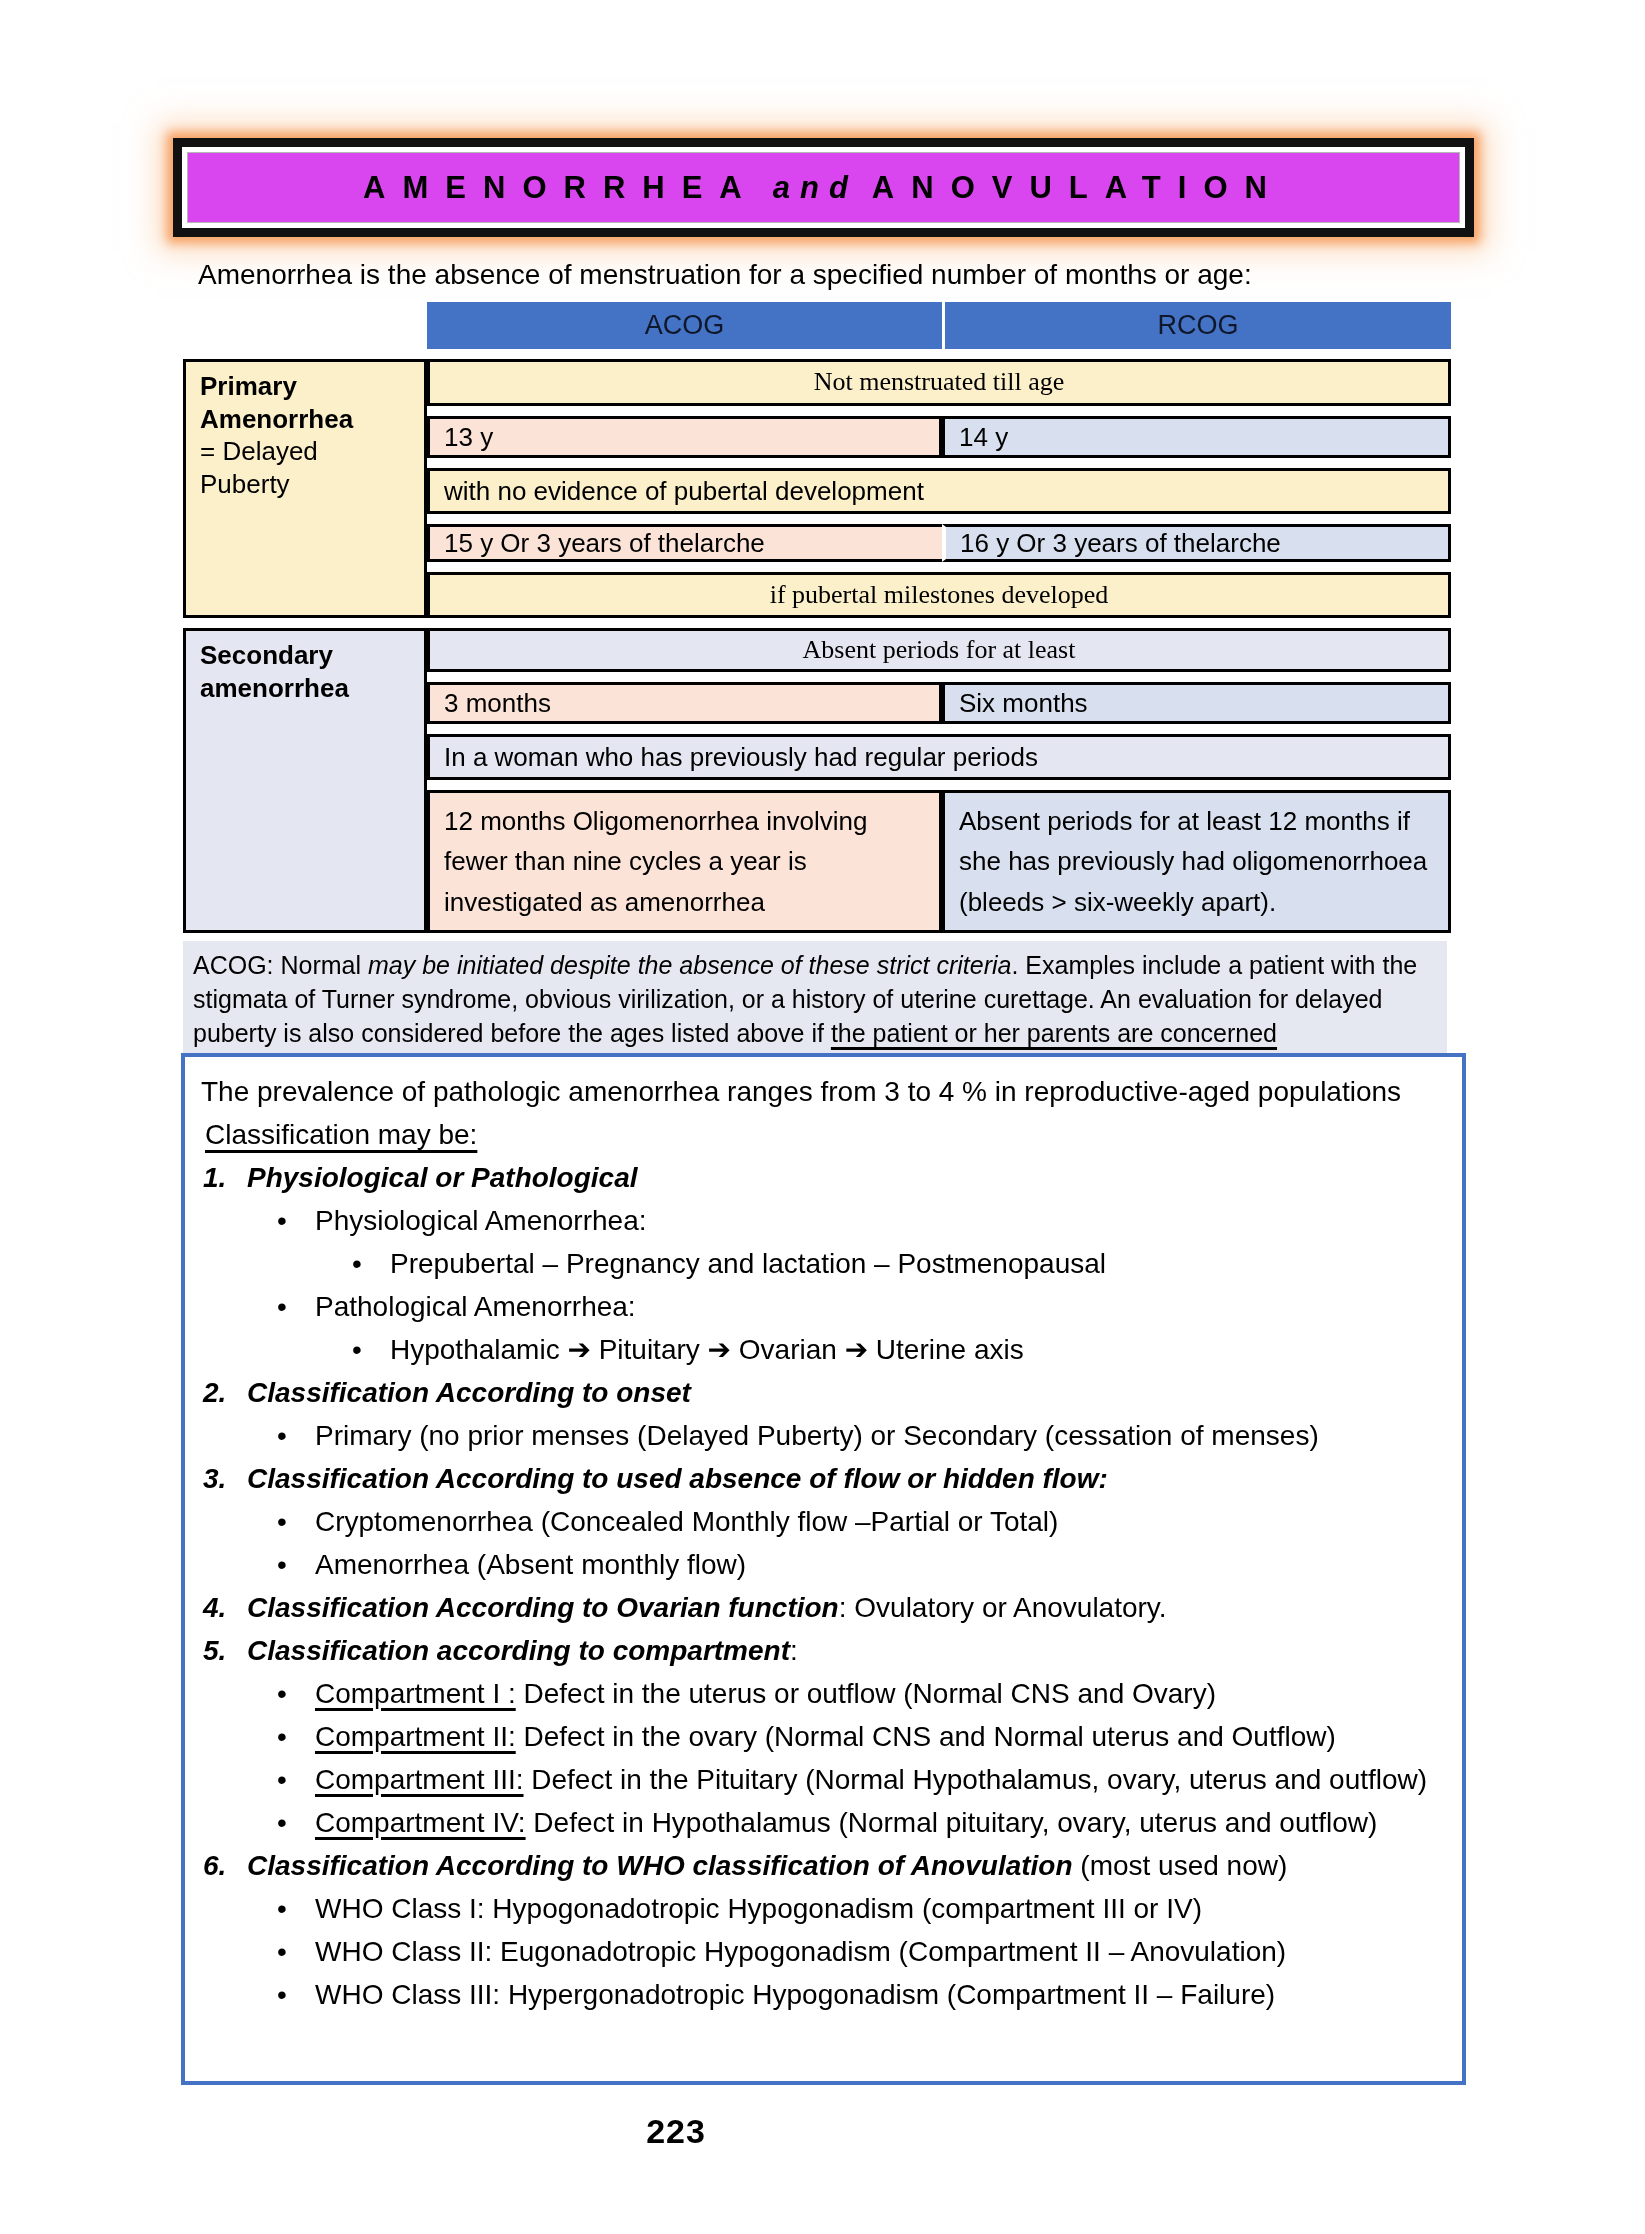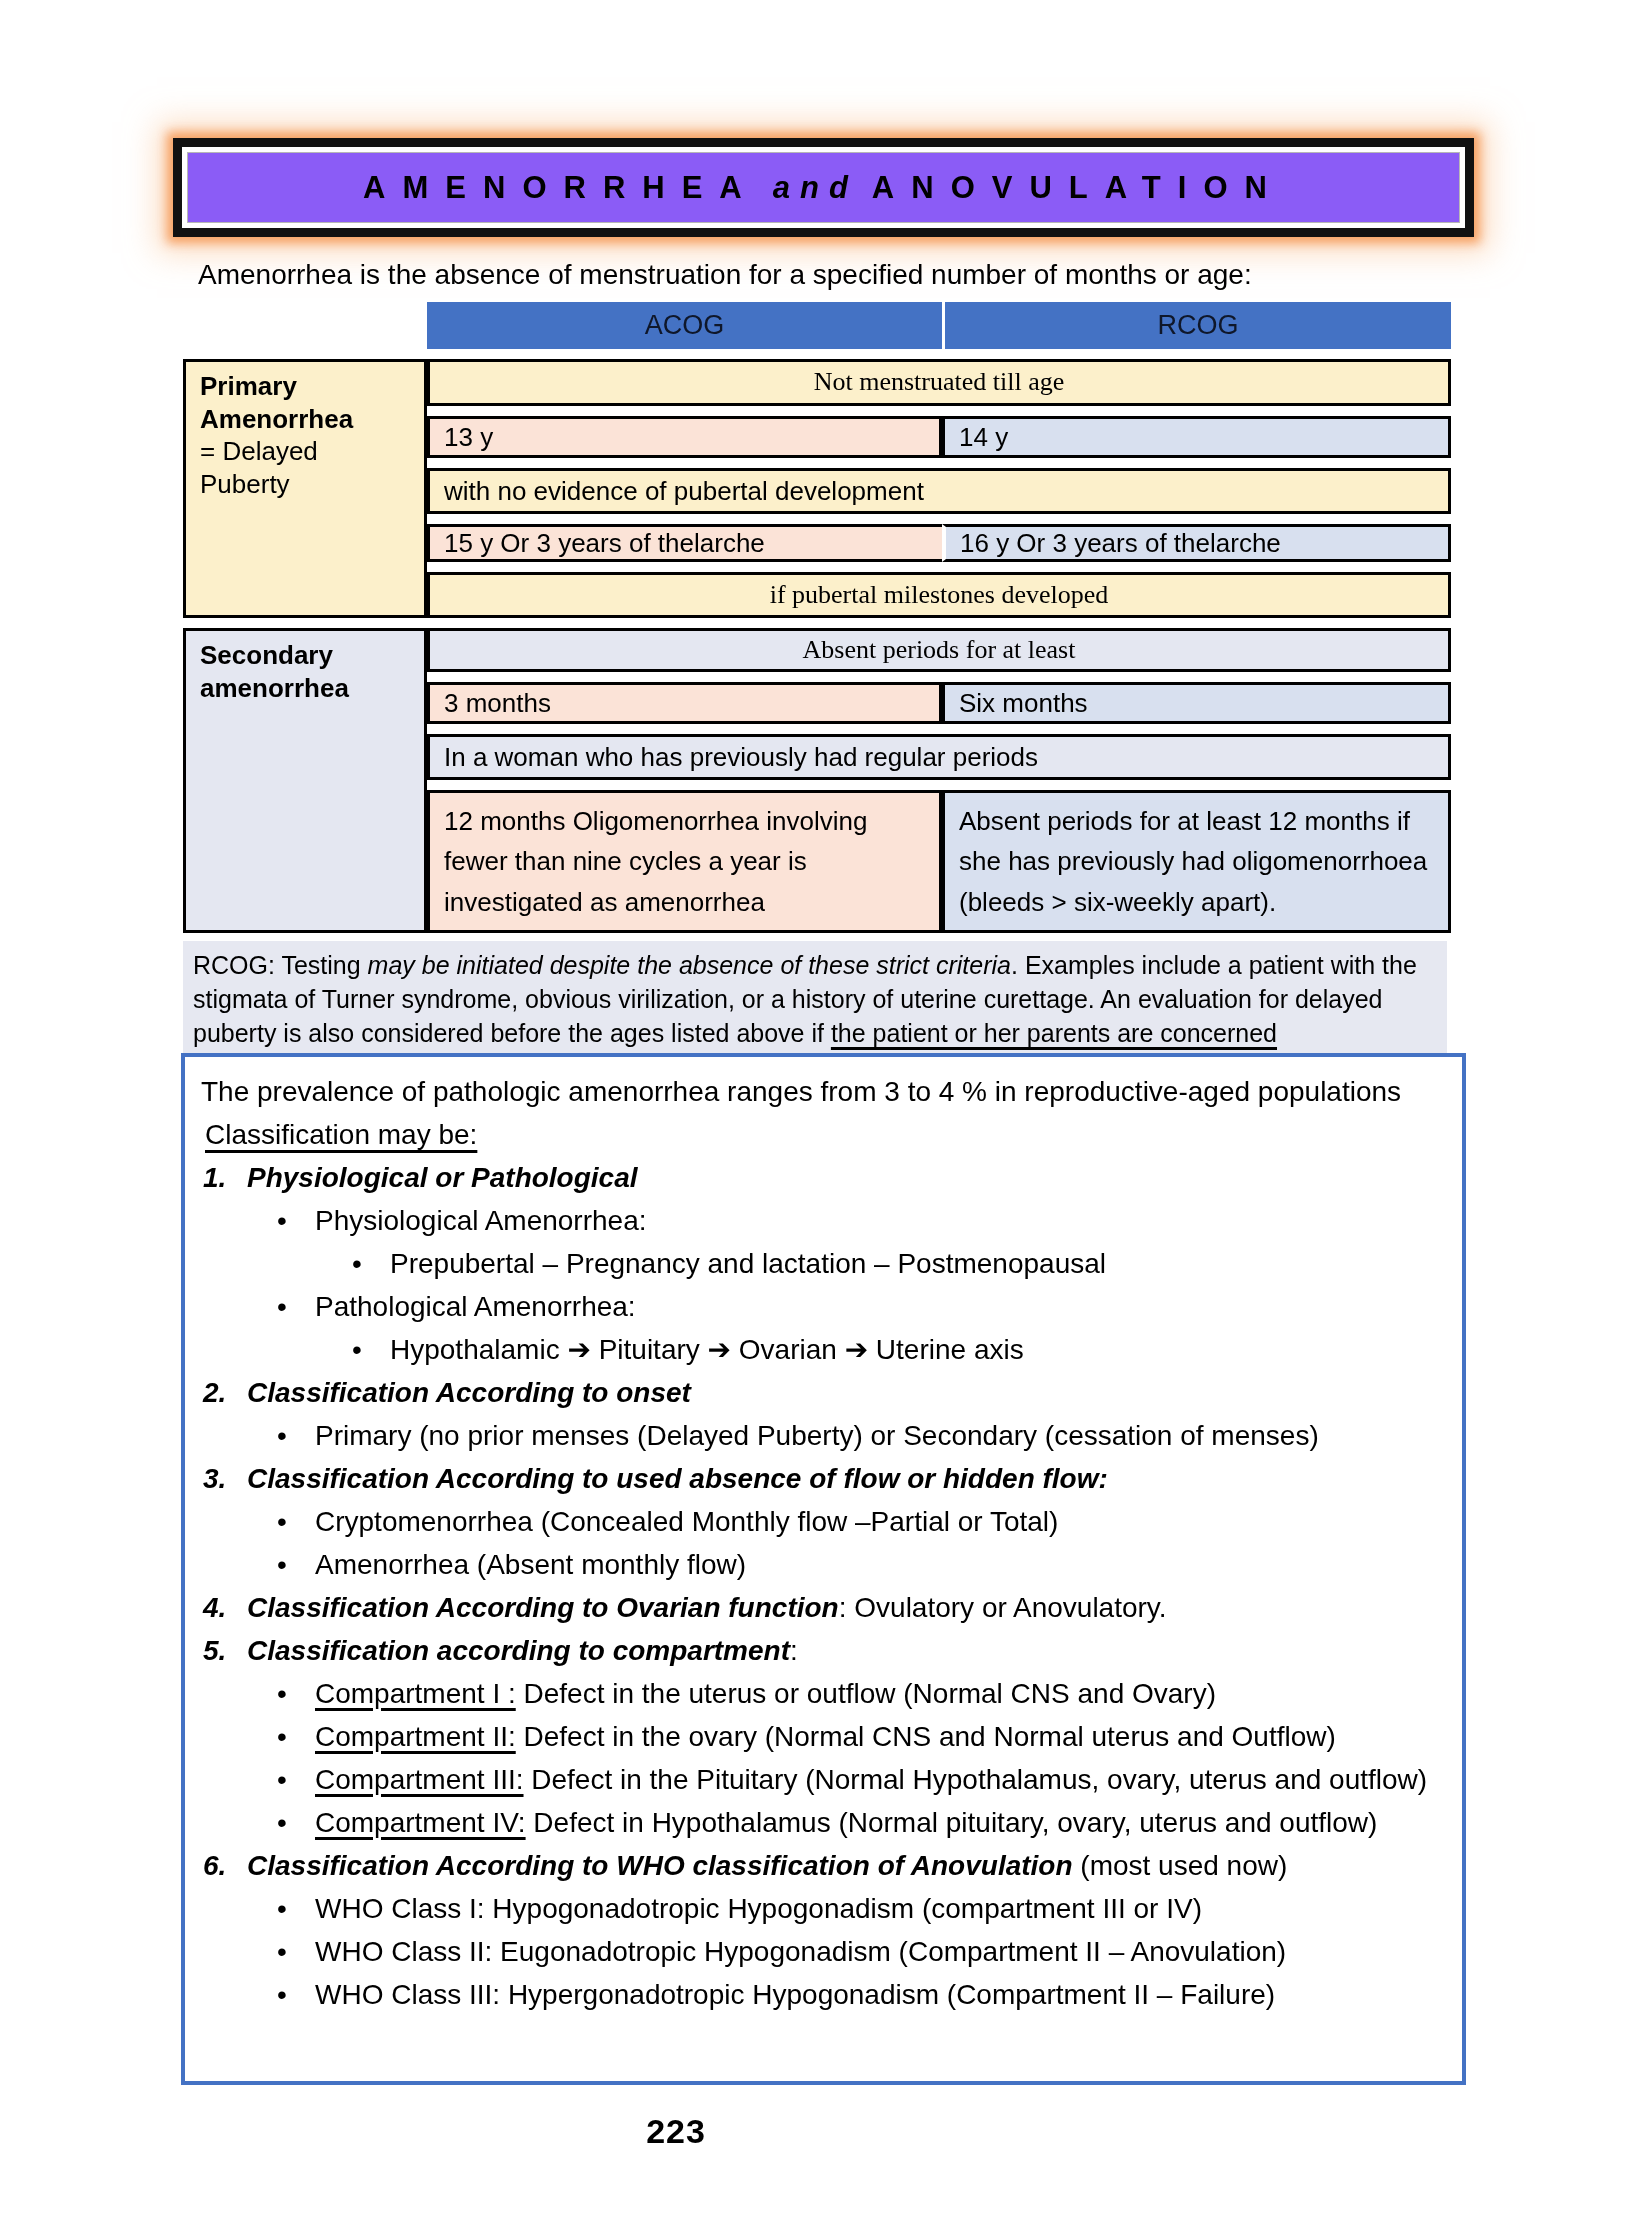--- a/index.html
+++ b/index.html
@@ -9,21 +9,21 @@
     font-family:"Liberation Sans", sans-serif; color:#000;
   }
 
   
   .banner {
     position:absolute; left:173px; top:138px; width:1301px; height:99px;
     background:#ffffff; border:9px solid #111;
     box-shadow:0 0 10px 6px rgba(246,154,88,0.9), 0 0 30px 16px rgba(250,195,150,0.55);
   }
   .banner-inner {
-    position:absolute; inset:5px; border:1px solid #b7b7b7; background:#8b5cf6;
+    position:absolute; inset:5px; border:1px solid #b7b7b7; background:#d946ef;
     display:flex; align-items:center; justify-content:center;
   }
   .banner-text { font-size:31px; font-weight:bold; letter-spacing:17px; white-space:nowrap; }
   .banner-and { font-style:italic; letter-spacing:10px; margin:0 14px; }
 
   
   .intro { position:absolute; left:198px; top:259px; width:1257px; font-size:28px; }
 
   
   .crit-table {
@@ -137,21 +137,21 @@
     <div class="lbl-title">Secondary amenorrhea</div>
   </div>
   <div class="cell bg-peach r8 c2">3 months</div>
   <div class="cell bg-blue r8 c3">Six months</div>
   <div class="cell span2 bg-grayblue r9">In a woman who has previously had regular periods</div>
   <div class="cell bg-peach topleft r10 c2">12 months Oligomenorrhea involving fewer than nine cycles a year is investigated as amenorrhea</div>
   <div class="cell bg-blue topleft r10 c3">Absent periods for at least 12 months if she has previously had oligomenorrhoea (bleeds &gt; six-weekly apart).</div>
 </div>
 
 <div class="note">
-  <span>RCOG: Testing </span><span class="it">may be initiated despite the absence of these strict criteria</span><span>. Examples include a patient with the stigmata of Turner syndrome, obvious virilization, or a history of uterine curettage. An evaluation for delayed puberty is also considered before the ages listed above if </span><span class="ul">the patient or her parents are concerned</span>
+  <span>ACOG: Normal </span><span class="it">may be initiated despite the absence of these strict criteria</span><span>. Examples include a patient with the stigmata of Turner syndrome, obvious virilization, or a history of uterine curettage. An evaluation for delayed puberty is also considered before the ages listed above if </span><span class="ul">the patient or her parents are concerned</span>
 </div>
 
 <div class="bluebox">
   <div>The prevalence of pathologic amenorrhea ranges from 3 to 4 % in reproductive-aged populations</div>
   <div class="class-heading">Classification may be:</div>
 
   <div class="item-line">
     <div class="item-num">1.</div>
     <div class="item-body"><span class="item-title">Physiological or Pathological</span><span></span></div>
   </div>

